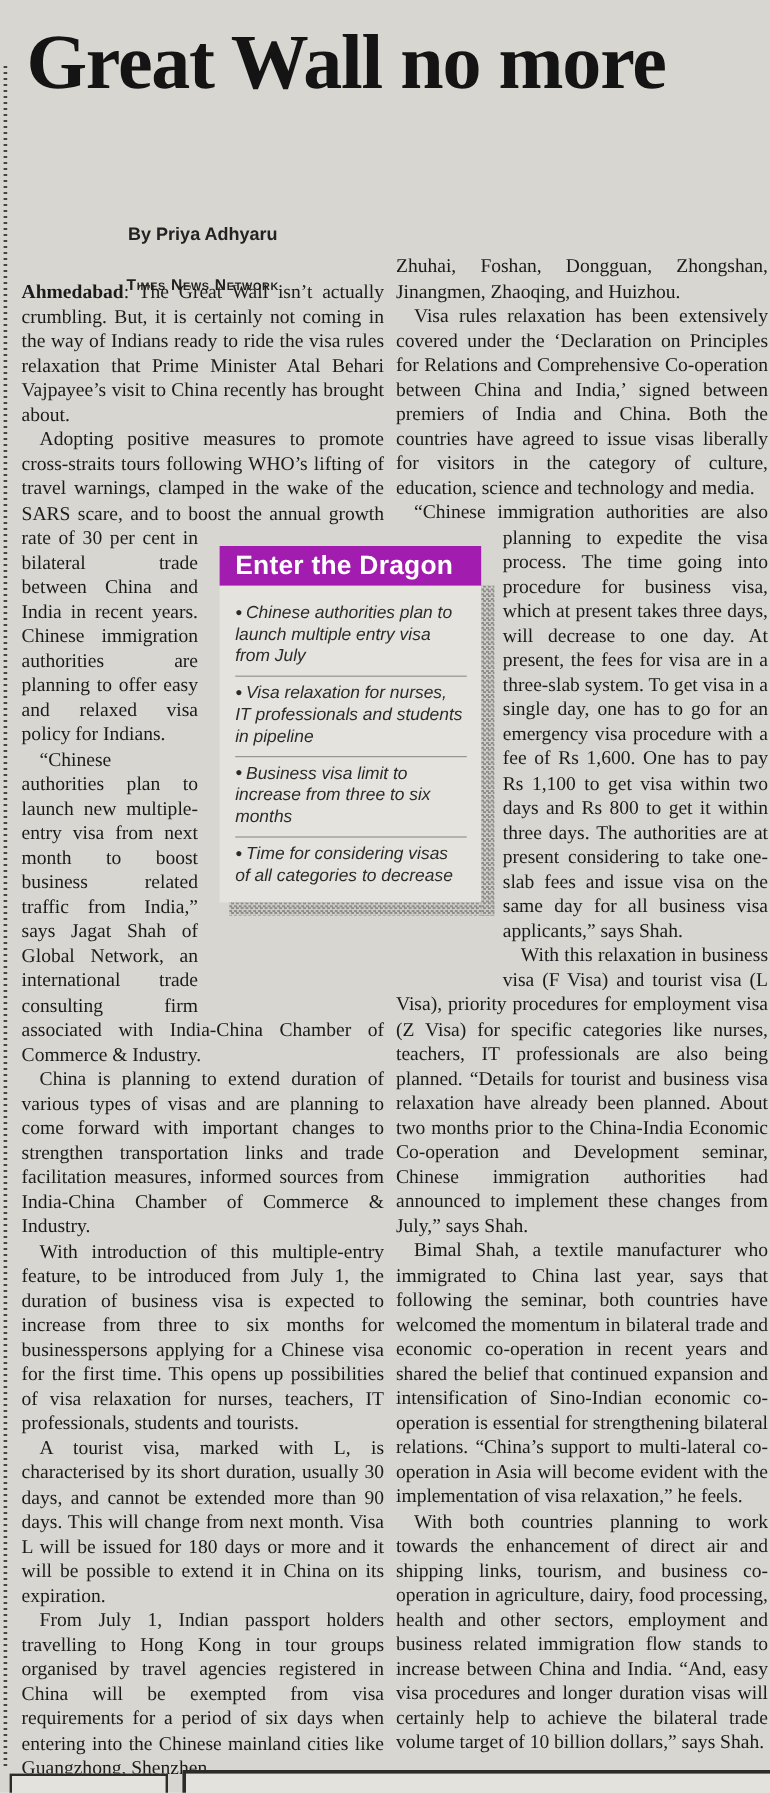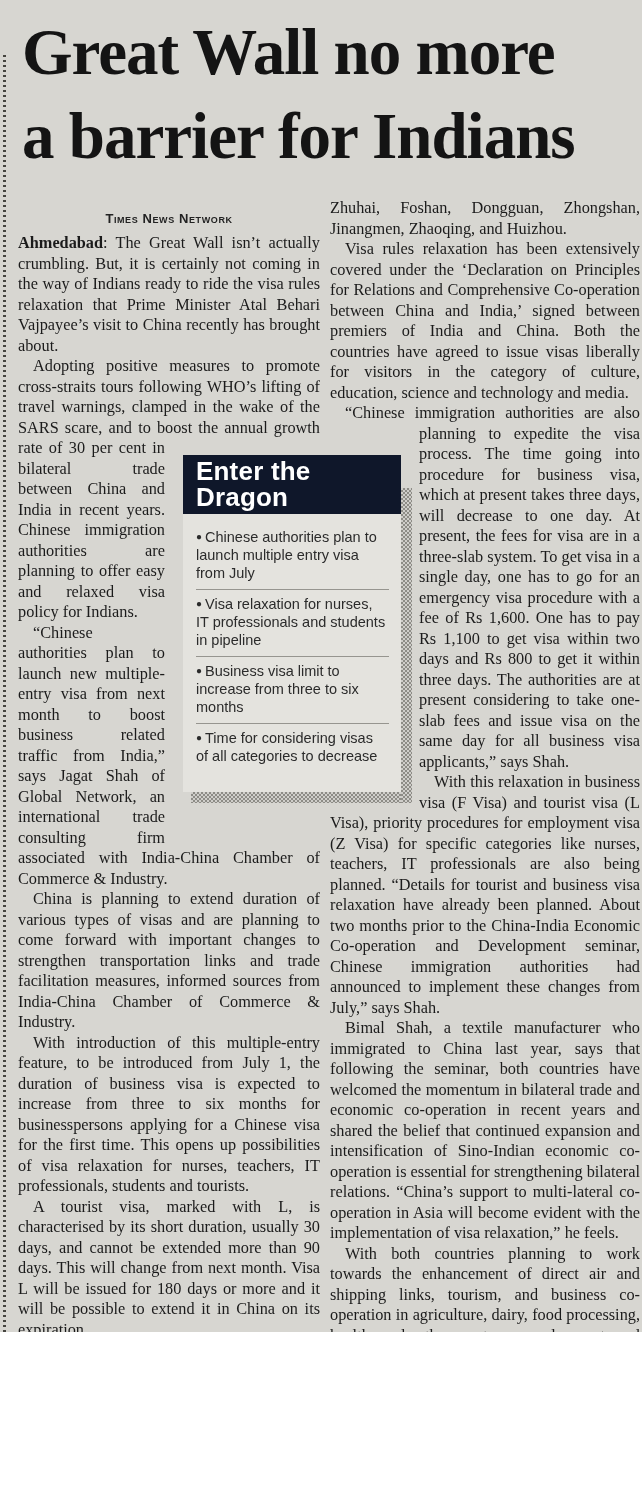--- a/index.html
+++ b/index.html
@@ -1,18 +1,18 @@
 <!DOCTYPE html>
 <html lang="en"><head>
 <meta charset="utf-8">
 <style>
   html,body{margin:0;padding:0;}
   .page{
     position:relative;
-    width:642px;height:1332px;
+    width:642px;height:1494px;
     background:#d7d6d1;
     color:#1b1b1b;
     font-family:"Liberation Serif", serif;
     overflow:hidden;
   }
   
   .col-rule{
     position:absolute;left:3px;top:55px;width:3px;height:1418px;
     background:repeating-linear-gradient(180deg,#45443f 0 2px,transparent 2px 5px);
   }
@@ -31,21 +31,21 @@
   .byline .author{font-weight:bold;font-size:15px;line-height:19px;}
   .byline .agency{font-weight:bold;font-size:13px;line-height:17px;font-variant:small-caps;letter-spacing:.6px;margin-top:24px;}
   
   .col{
     position:absolute;
     font-size:16.3px;line-height:20.5px;
     text-align:justify;text-justify:inter-word;
     color:#1b1b1b;
   }
   .col-left{left:18px;top:233px;width:302px;}
-  .col-right{left:330px;top:198px;width:310px;}
+  .col-right{left:330px;top:212px;width:310px;}
   .col p{margin:0;text-indent:15px;}
   .col p.flush{text-indent:0;}
   .lead{font-weight:bold;}
   
   .wrap-right{float:right;width:146px;height:396px;margin:2px 0 2px 9px;}
   .wrap-left{float:left;width:80px;height:370px;margin:2px 9px 2px 0;}
   
   .infobox{
     position:absolute;left:183px;top:455px;width:218px;
     background:#e4e3de;
@@ -54,26 +54,26 @@
     content:"";position:absolute;top:33px;right:-11px;bottom:-11px;width:11px;
     background:repeating-conic-gradient(#8d8c86 0% 25%, #cfceca 0% 50%);
     background-size:4px 4px;
   }
   .infobox::before{ 
     content:"";position:absolute;left:8px;right:-11px;bottom:-11px;height:11px;
     background:repeating-conic-gradient(#8d8c86 0% 25%, #cfceca 0% 50%);
     background-size:4px 4px;
   }
   .infobox-header{
-    background:#0f172a;color:#ffffff;
+    background:#a21caf;color:#ffffff;
     font-family:"Liberation Sans", sans-serif;font-weight:bold;
-    font-size:26px;line-height:26px;padding:3px 6px 4px 13px;
+    font-size:22px;line-height:26px;padding:3px 6px 4px 13px;
     letter-spacing:.2px;
   }
-  .infobox-items{padding:9px 12px 20px 13px;}
+  .infobox-items{padding:9px 12px 6px 13px;font-style:italic;}
   .infobox-item{
     font-family:"Liberation Sans", sans-serif;
     font-size:14.5px;line-height:18px;color:#2b2b2b;
     text-align:left;padding:5px 0 7px;
     border-bottom:1px solid #96958f;
   }
   .infobox-item:last-child{border-bottom:none;}
   .bullet{font-size:10px;vertical-align:2px;margin-right:3px;}
   
   .next-box-left{
@@ -87,24 +87,24 @@
 </style>
 </head>
 <body>
 
 <div class="page">
 
   <div class="col-rule"></div>
 
   <h1 class="headline" style="margin:0;">
     <div class="hl-line">Great Wall no more</div>
-    <div class="hl-line">a barrier for Indians</div>
   </h1>
 
   <div class="byline">
+    <div class="author">By Priya Adhyaru</div>
     <div class="agency">Times News Network</div>
   </div>
 
   <div class="col col-left">
     <p class="flush"><b class="lead">Ahmedabad</b><span>: The Great Wall isn’t actually crumbling. But, it is certainly not coming in the way of Indians ready to ride the visa rules relaxation that Prime Minister Atal Behari Vajpayee’s visit to China recently has brought about.</span></p>
     <p><span>Adopting positive measures to promote cross-straits tours following WHO’s lifting of travel warnings, clamped in the wake of the SARS scare, and to boost the annual growth rate of </span><span class="wrap-right"></span><span>30 per cent in bilateral trade between China and India in recent years. Chinese immigration authorities are planning to offer easy and relaxed visa policy for Indians.</span></p>
     <p>“Chinese authorities plan to launch new multiple-entry visa from next month to boost business related traffic from India,” says Jagat Shah of Global Network, an international trade consulting firm associated with India-China Chamber of Commerce &amp; Industry.</p>
     <p>China is planning to extend duration of various types of visas and are planning to come forward with important changes to strengthen transportation links and trade facilitation measures, informed sources from India-China Chamber of Commerce &amp; Industry.</p>
     <p>With introduction of this multiple-entry feature, to be introduced from July 1, the duration of business visa is expected to increase from three to six months for businesspersons applying for a Chinese visa for the first time. This opens up possibilities of visa relaxation for nurses, teachers, IT professionals, students and tourists.</p>
     <p>A tourist visa, marked with L, is characterised by its short duration, usually 30 days, and cannot be extended more than 90 days. This will change from next month. Visa L will be issued for 180 days or more and it will be possible to extend it in China on its expiration.</p>

